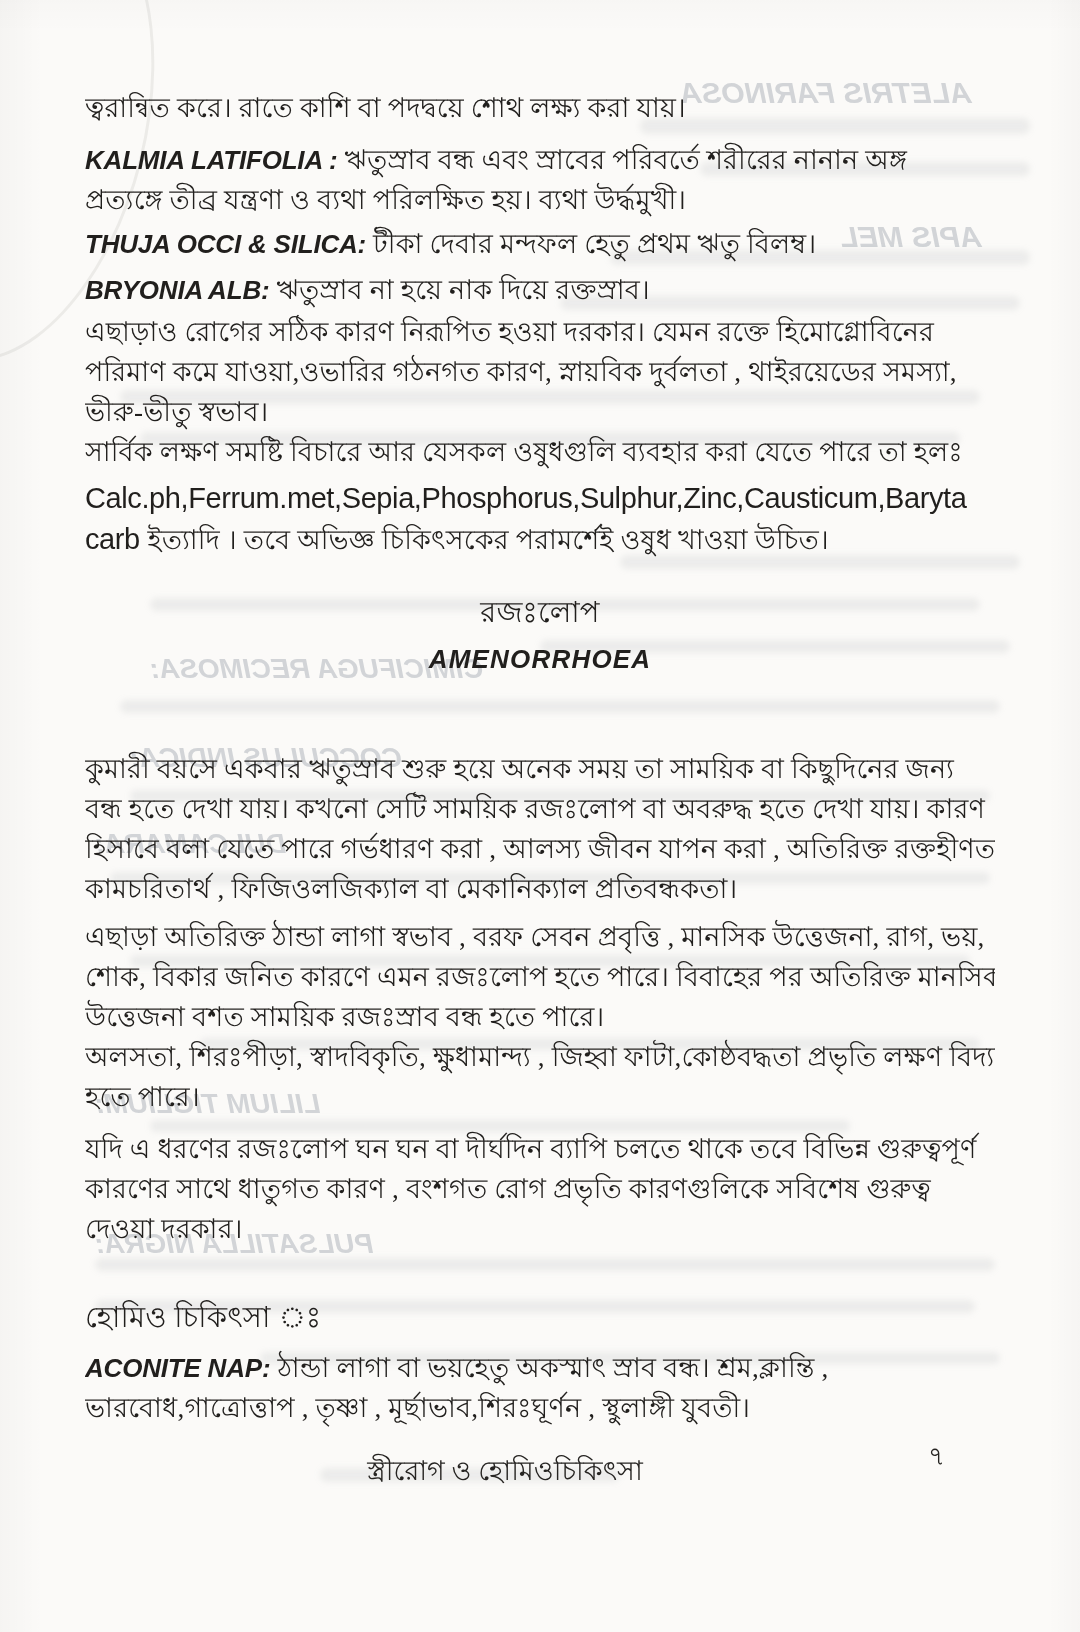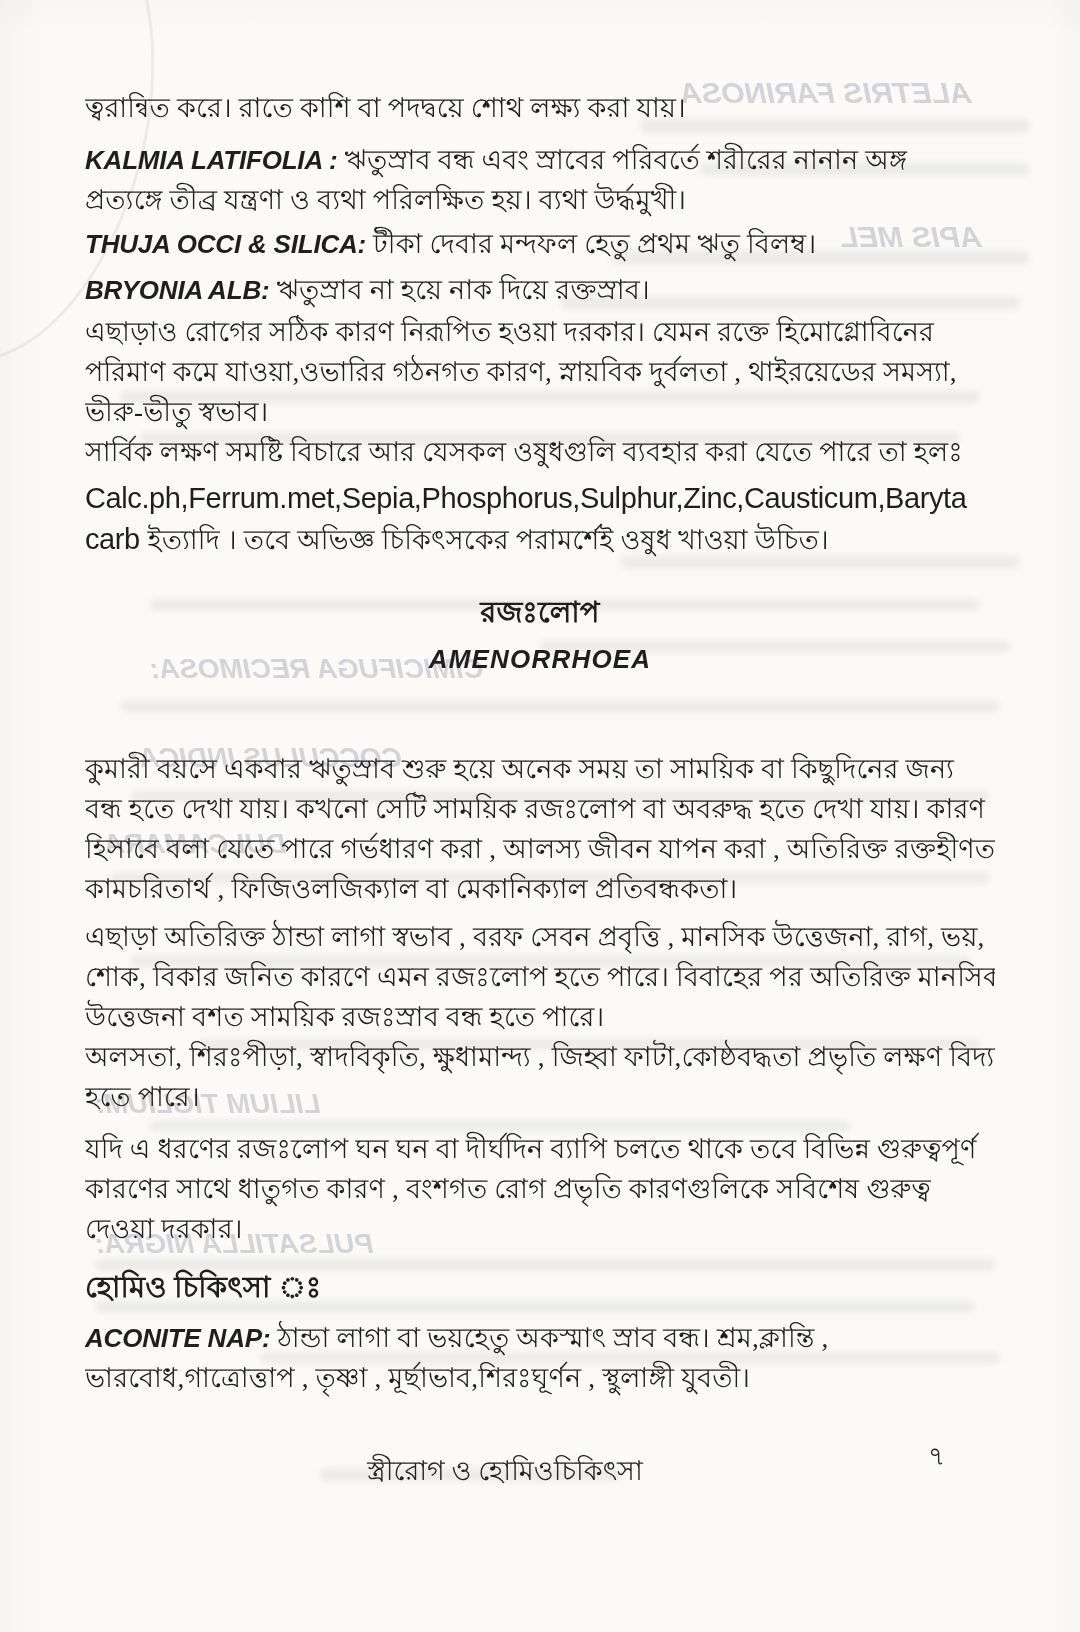--- a/index.html
+++ b/index.html
@@ -28,21 +28,21 @@
   }
   .line{
     white-space:nowrap;
     font-size:27px;
     line-height:40px;
     letter-spacing:0.2px;
   }
   .line.h{line-height:44px;}
   .center{text-align:center;}
   .seg-bn{font-size:27px;}
-  .seg-bnb{font-weight:bold;font-size:29px;}
+  .seg-bnb{font-weight:normal;font-size:29px;}
   .seg-lat{
     font-family:"Liberation Sans","DejaVu Sans",sans-serif;
     font-style:italic;font-weight:bold;font-size:26px;letter-spacing:-0.2px;
   }
   .seg-latr{
     font-family:"Liberation Sans","DejaVu Sans",sans-serif;
     font-size:29px;letter-spacing:-0.4px;
   }
   .h-lat .seg-lat{font-size:26px;letter-spacing:1.2px;}
   .h-bn .seg-bnb{font-size:29px;}
@@ -126,20 +126,20 @@
       <div class="line"><span class="seg-bn">হিসাবে বলা যেতে পারে গর্ভধারণ করা , আলস্য জীবন যাপন করা , অতিরিক্ত রক্তহীণতা,</span></div>
       <div class="line"><span class="seg-bn">কামচরিতার্থ , ফিজিওলজিক্যাল বা মেকানিক্যাল প্রতিবন্ধকতা।</span></div>
       <div class="line" style="margin-top: 8px;"><span class="seg-bn">এছাড়া অতিরিক্ত ঠান্ডা লাগা স্বভাব , বরফ সেবন প্রবৃত্তি , মানসিক উত্তেজনা, রাগ, ভয়,</span></div>
       <div class="line"><span class="seg-bn">শোক, বিকার জনিত কারণে এমন রজঃলোপ হতে পারে। বিবাহের পর অতিরিক্ত মানসিক</span></div>
       <div class="line"><span class="seg-bn">উত্তেজনা বশত সাময়িক রজঃস্রাব বন্ধ হতে পারে।</span></div>
       <div class="line"><span class="seg-bn">অলসতা, শিরঃপীড়া, স্বাদবিকৃতি, ক্ষুধামান্দ্য , জিহ্বা ফাটা,কোষ্ঠবদ্ধতা প্রভৃতি লক্ষণ বিদ্যমান</span></div>
       <div class="line"><span class="seg-bn">হতে পারে।</span></div>
       <div class="line" style="margin-top: 12px;"><span class="seg-bn">যদি এ ধরণের রজঃলোপ ঘন ঘন বা দীর্ঘদিন ব্যাপি চলতে থাকে তবে বিভিন্ন গুরুত্বপূর্ণ</span></div>
       <div class="line"><span class="seg-bn">কারণের সাথে ধাতুগত কারণ , বংশগত রোগ প্রভৃতি কারণগুলিকে সবিশেষ গুরুত্ব</span></div>
       <div class="line"><span class="seg-bn">দেওয়া দরকার।</span></div>
-      <div class="line h" style="margin-top: 16px;"><span class="seg-bnb">হোমিও চিকিৎসা ঃ</span></div>
+      <div class="line h" style="margin-top: 46px;"><span class="seg-bnb">হোমিও চিকিৎসা ঃ</span></div>
       <div class="line" style="margin-top: 8px;"><span class="seg-lat">ACONITE NAP: </span><span class="seg-bn">ঠান্ডা লাগা বা ভয়হেতু অকস্মাৎ স্রাব বন্ধ। শ্রম,ক্লান্তি ,</span></div>
       <div class="line"><span class="seg-bn">ভারবোধ,গাত্রোত্তাপ , তৃষ্ণা , মূর্ছাভাব,শিরঃঘূর্ণন , স্থুলাঙ্গী যুবতী।</span></div>
     </div>
 
   <div class="footer">স্ত্রীরোগ ও হোমিওচিকিৎসা</div>
   <div class="pagenum">৭</div>
 </div>
 
 </body></html>

